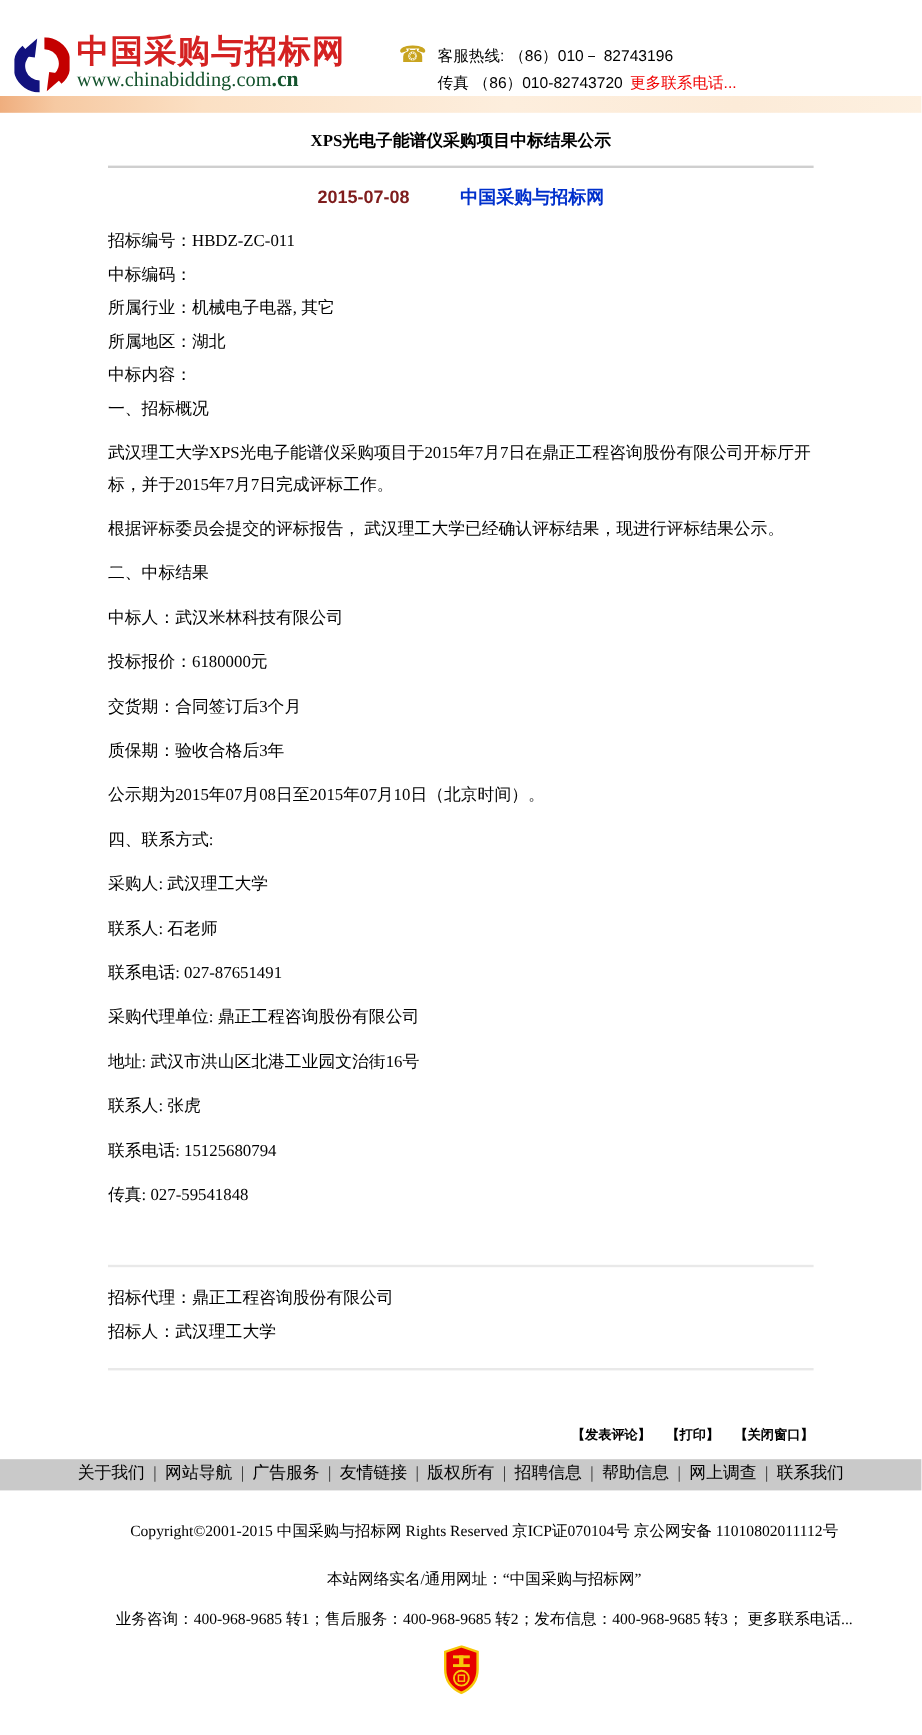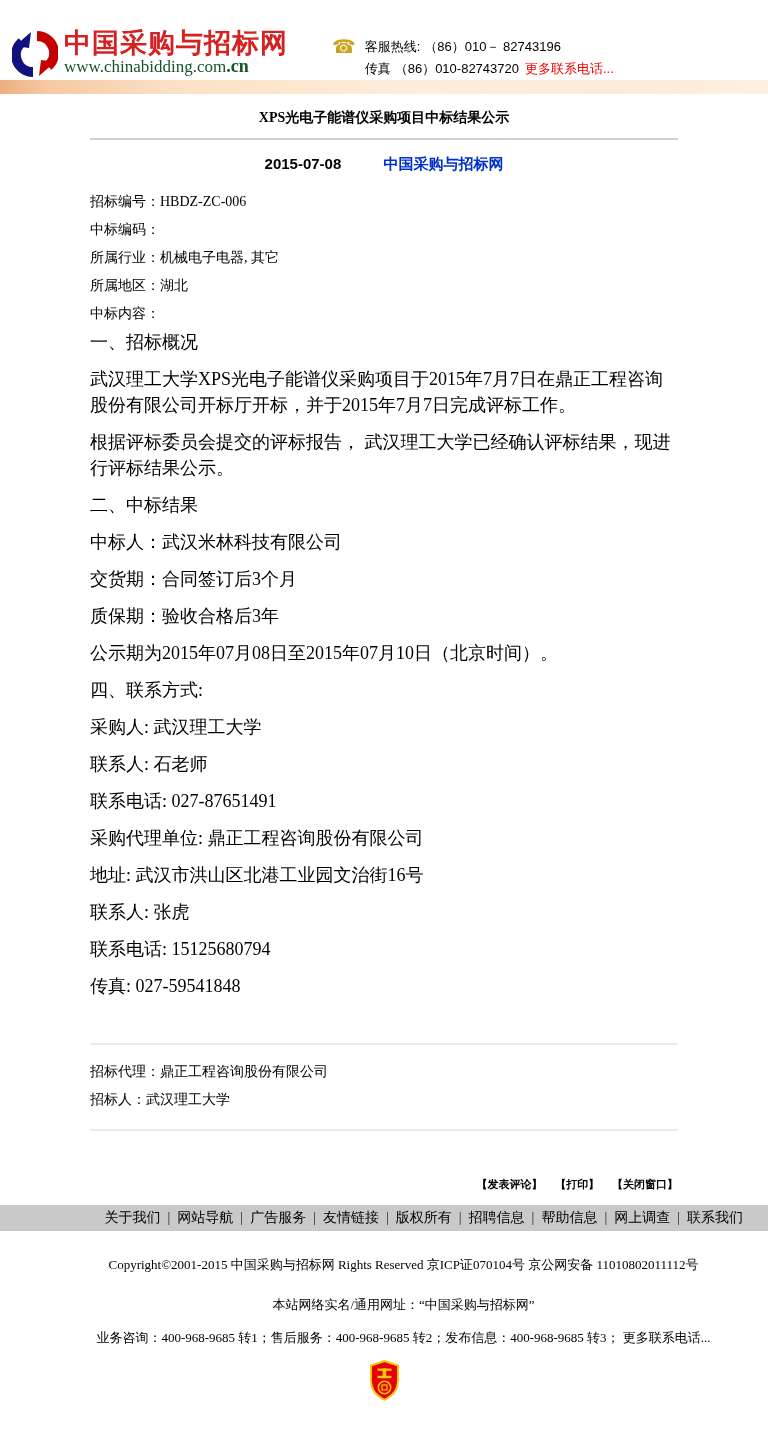--- a/index.html
+++ b/index.html
@@ -18,35 +18,35 @@
   .c-line{line-height:22px;}
   .c-line .lbl{margin-right:4px;}
   .red-link{color:#f00000;text-decoration:none;margin-left:6px;}
   .orange-bar{height:14px;background:linear-gradient(90deg,#efae7e 0%,#f6c9a2 6%,#fbe0c4 22%,#fdeedd 55%,#fcebd8 80%,#fdf0e0 100%);}
 
   
   .content{width:588px;margin:0 auto;}
   h1{font-size:14px;font-weight:bold;text-align:center;margin:15px 0 0;}
   .title-rule{border:none;border-top:2px solid #cfcfcf;margin:11px 0 0;}
   .dateline{text-align:center;margin-top:15px;font-weight:bold;font-size:15px;font-family:"Liberation Sans","DejaVu Sans",sans-serif;}
-  .date{color:#000000;}
+  .date{color:#7f1d1d;}
   .source{color:#0030cc;margin-left:38px;text-decoration:none;}
   .meta{margin-top:15px;}
   .meta p{margin:0 0 2px;line-height:26px;font-size:14px;}
-  .body p{margin:0 0 11px;line-height:26px;font-size:18px;}
+  .body p{margin:0 0 11px;line-height:26px;font-size:14px;}
   .sec-rule{border:none;border-top:2px solid #e9e9e9;}
   .rule-top{margin:44px 0 0;}
   .trailer{margin-top:14px;}
   .trailer p{margin:0 0 2px;line-height:26px;font-size:14px;}
   .rule-bottom{margin:16px 0 0;}
   .actions{text-align:right;margin-top:46px;font-size:11px;font-weight:bold;}
   .actions a{color:#000;text-decoration:none;margin-left:10px;}
 
   
-  .footer-nav{margin-top:13px;background:#c9c9c9;text-align:right;padding:5px 18px;font-size:14px;line-height:16px;}
+  .footer-nav{margin-top:13px;background:#c9c9c9;text-align:center;padding:5px 18px;font-size:14px;line-height:16px;}
   .footer-nav a{color:#000;text-decoration:none;margin:0 7px;}
   .footer-nav .sep{color:#222;}
   .f-line{text-align:center;font-size:13px;line-height:20px;margin-left:39px;}
   .f-copy{margin-top:24px;}
   .f-real{margin-top:20px;}
   .f-serv{margin-top:13px;}
   .badge-wrap{text-align:center;margin-top:12px;line-height:0;}
 </style>
 </head>
 <body>
@@ -79,32 +79,33 @@
 
   <main class="content">
     <h1>XPS光电子能谱仪采购项目中标结果公示</h1>
     <hr class="title-rule">
     <div class="dateline">
       <span class="date">2015-07-08</span>
       <a class="source">中国采购与招标网</a>
     </div>
 
     <div class="meta">
-        <p>招标编号：HBDZ-ZC-006</p>
+        <p>招标编号：HBDZ-ZC-011</p>
         <p>中标编码：</p>
         <p>所属行业：机械电子电器, 其它</p>
         <p>所属地区：湖北</p>
         <p>中标内容：</p>
       </div>
     <div class="body">
         <p>一、招标概况</p>
         <p>武汉理工大学XPS光电子能谱仪采购项目于2015年7月7日在鼎正工程咨询股份有限公司开标厅开标，并于2015年7月7日完成评标工作。</p>
         <p>根据评标委员会提交的评标报告， 武汉理工大学已经确认评标结果，现进行评标结果公示。</p>
         <p>二、中标结果</p>
         <p>中标人：武汉米林科技有限公司</p>
+        <p>投标报价：6180000元</p>
         <p>交货期：合同签订后3个月</p>
         <p>质保期：验收合格后3年</p>
         <p>公示期为2015年07月08日至2015年07月10日（北京时间）。</p>
         <p>四、联系方式:</p>
         <p>采购人: 武汉理工大学</p>
         <p>联系人: 石老师</p>
         <p>联系电话: 027-87651491</p>
         <p>采购代理单位: 鼎正工程咨询股份有限公司</p>
         <p>地址: 武汉市洪山区北港工业园文治街16号</p>
         <p>联系人: 张虎</p>

